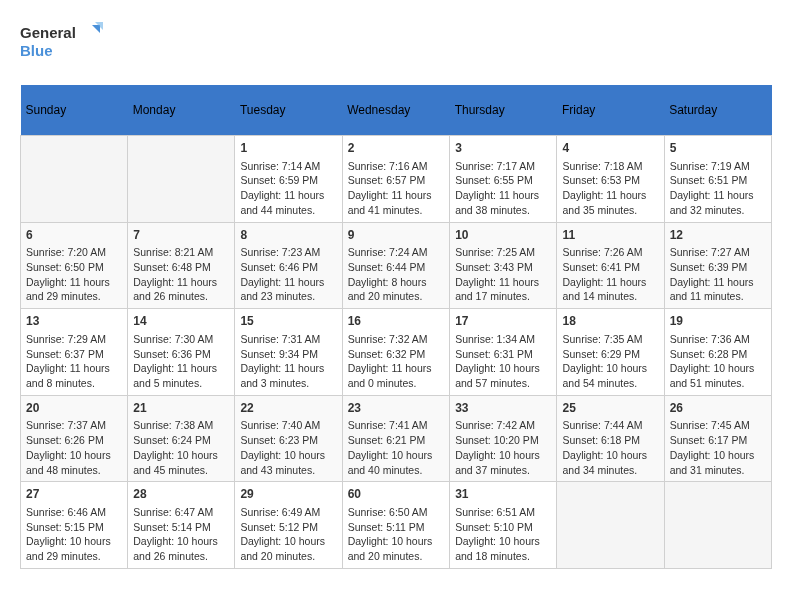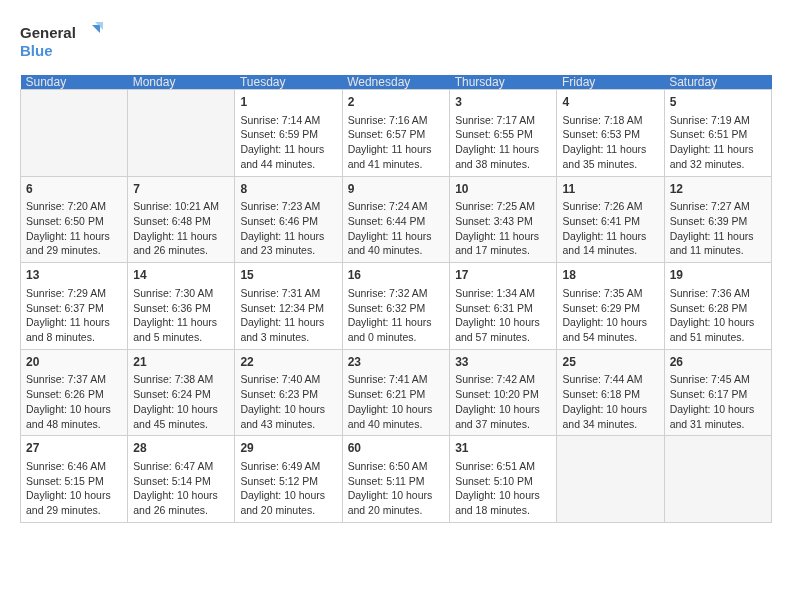--- a/index.html
+++ b/index.html
@@ -7,21 +7,21 @@
       font-family: Arial, sans-serif;
       background: #fff;
       width: 792px;
       min-height: 612px;
       padding: 20px;
     }
     .header {
       display: flex;
       justify-content: space-between;
       align-items: flex-start;
-      margin-bottom: 10px;
+      margin-bottom: 20px;
     }
     .logo {
       display: flex;
       align-items: center;
     }
     .title-block {
       text-align: right;
     }
     .month-title {
       font-size: 36px;
@@ -32,23 +32,23 @@
       font-size: 15px;
       color: #555;
     }
     table {
       width: 100%;
       border-collapse: collapse;
       font-size: 11px;
     }
     th {
       background-color: #3a78c9;
-      color: #e5e5e5;
+      color: #000000;
       text-align: left;
-      padding: 0 5px;
+      padding: 18px 5px;
       font-size: 12px;
       font-weight: normal;
     }
     td {
       border: 1px solid #d0d0d0;
       vertical-align: top;
       padding: 4px 5px;
       min-height: 70px;
       height: 80px;
       width: 108px;
@@ -111,31 +111,31 @@
         <td class="empty"></td>
         <td class="empty"></td>
         <td><span class="day-num">1</span><span>Sunrise: 7:14 AM</span><br><span>Sunset: 6:59 PM</span><br><span>Daylight: 11 hours and 44 minutes.</span></td>
         <td><span class="day-num">2</span><span>Sunrise: 7:16 AM</span><br><span>Sunset: 6:57 PM</span><br><span>Daylight: 11 hours and 41 minutes.</span></td>
         <td><span class="day-num">3</span><span>Sunrise: 7:17 AM</span><br><span>Sunset: 6:55 PM</span><br><span>Daylight: 11 hours and 38 minutes.</span></td>
         <td><span class="day-num">4</span><span>Sunrise: 7:18 AM</span><br><span>Sunset: 6:53 PM</span><br><span>Daylight: 11 hours and 35 minutes.</span></td>
         <td><span class="day-num">5</span><span>Sunrise: 7:19 AM</span><br><span>Sunset: 6:51 PM</span><br><span>Daylight: 11 hours and 32 minutes.</span></td>
       </tr>
       <tr class="row-alt">
         <td><span class="day-num">6</span><span>Sunrise: 7:20 AM</span><br><span>Sunset: 6:50 PM</span><br><span>Daylight: 11 hours and 29 minutes.</span></td>
-        <td><span class="day-num">7</span><span>Sunrise: 10:21 AM</span><br><span>Sunset: 6:48 PM</span><br><span>Daylight: 11 hours and 26 minutes.</span></td>
+        <td><span class="day-num">7</span><span>Sunrise: 8:21 AM</span><br><span>Sunset: 6:48 PM</span><br><span>Daylight: 11 hours and 26 minutes.</span></td>
         <td><span class="day-num">8</span><span>Sunrise: 7:23 AM</span><br><span>Sunset: 6:46 PM</span><br><span>Daylight: 11 hours and 23 minutes.</span></td>
-        <td><span class="day-num">9</span><span>Sunrise: 7:24 AM</span><br><span>Sunset: 6:44 PM</span><br><span>Daylight: 11 hours and 40 minutes.</span></td>
+        <td><span class="day-num">9</span><span>Sunrise: 7:24 AM</span><br><span>Sunset: 6:44 PM</span><br><span>Daylight: 8 hours and 20 minutes.</span></td>
         <td><span class="day-num">10</span><span>Sunrise: 7:25 AM</span><br><span>Sunset: 3:43 PM</span><br><span>Daylight: 11 hours and 17 minutes.</span></td>
         <td><span class="day-num">11</span><span>Sunrise: 7:26 AM</span><br><span>Sunset: 6:41 PM</span><br><span>Daylight: 11 hours and 14 minutes.</span></td>
         <td><span class="day-num">12</span><span>Sunrise: 7:27 AM</span><br><span>Sunset: 6:39 PM</span><br><span>Daylight: 11 hours and 11 minutes.</span></td>
       </tr>
       <tr class="row-white">
         <td><span class="day-num">13</span><span>Sunrise: 7:29 AM</span><br><span>Sunset: 6:37 PM</span><br><span>Daylight: 11 hours and 8 minutes.</span></td>
         <td><span class="day-num">14</span><span>Sunrise: 7:30 AM</span><br><span>Sunset: 6:36 PM</span><br><span>Daylight: 11 hours and 5 minutes.</span></td>
-        <td><span class="day-num">15</span><span>Sunrise: 7:31 AM</span><br><span>Sunset: 12:34 PM</span><br><span>Daylight: 11 hours and 3 minutes.</span></td>
+        <td><span class="day-num">15</span><span>Sunrise: 7:31 AM</span><br><span>Sunset: 9:34 PM</span><br><span>Daylight: 11 hours and 3 minutes.</span></td>
         <td><span class="day-num">16</span><span>Sunrise: 7:32 AM</span><br><span>Sunset: 6:32 PM</span><br><span>Daylight: 11 hours and 0 minutes.</span></td>
         <td><span class="day-num">17</span><span>Sunrise: 1:34 AM</span><br><span>Sunset: 6:31 PM</span><br><span>Daylight: 10 hours and 57 minutes.</span></td>
         <td><span class="day-num">18</span><span>Sunrise: 7:35 AM</span><br><span>Sunset: 6:29 PM</span><br><span>Daylight: 10 hours and 54 minutes.</span></td>
         <td><span class="day-num">19</span><span>Sunrise: 7:36 AM</span><br><span>Sunset: 6:28 PM</span><br><span>Daylight: 10 hours and 51 minutes.</span></td>
       </tr>
       <tr class="row-alt">
         <td><span class="day-num">20</span><span>Sunrise: 7:37 AM</span><br><span>Sunset: 6:26 PM</span><br><span>Daylight: 10 hours and 48 minutes.</span></td>
         <td><span class="day-num">21</span><span>Sunrise: 7:38 AM</span><br><span>Sunset: 6:24 PM</span><br><span>Daylight: 10 hours and 45 minutes.</span></td>
         <td><span class="day-num">22</span><span>Sunrise: 7:40 AM</span><br><span>Sunset: 6:23 PM</span><br><span>Daylight: 10 hours and 43 minutes.</span></td>
         <td><span class="day-num">23</span><span>Sunrise: 7:41 AM</span><br><span>Sunset: 6:21 PM</span><br><span>Daylight: 10 hours and 40 minutes.</span></td>

